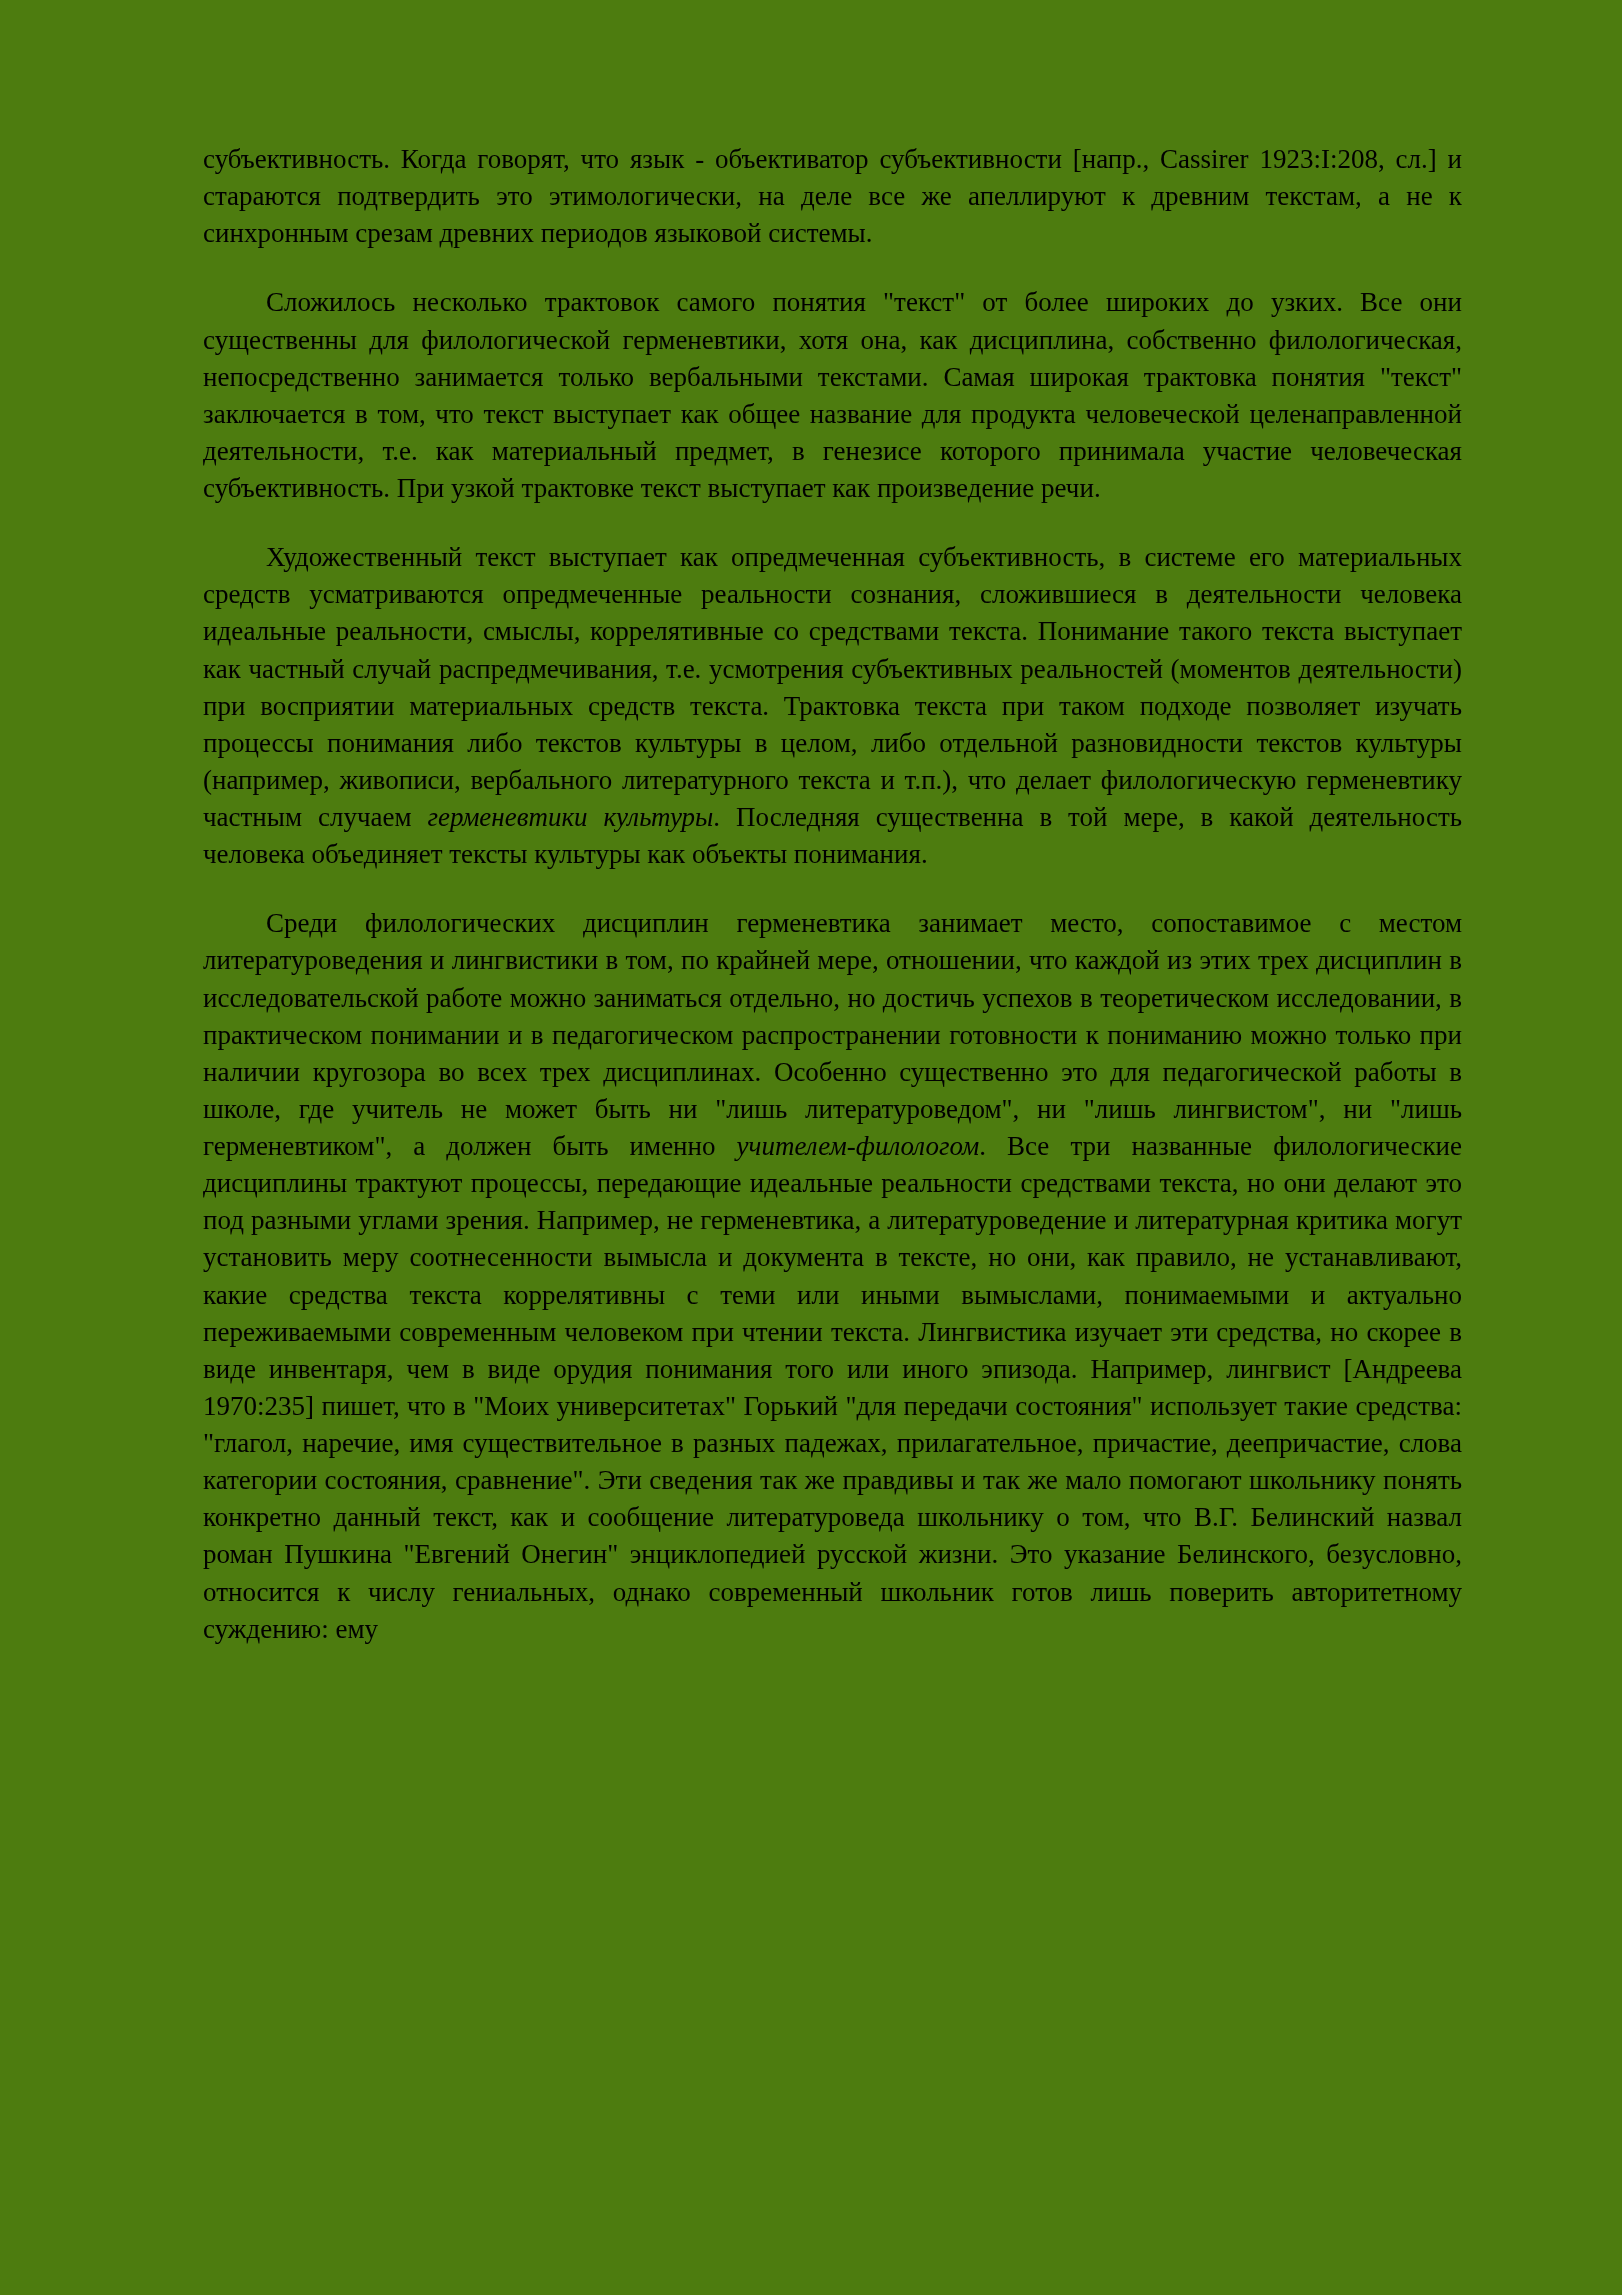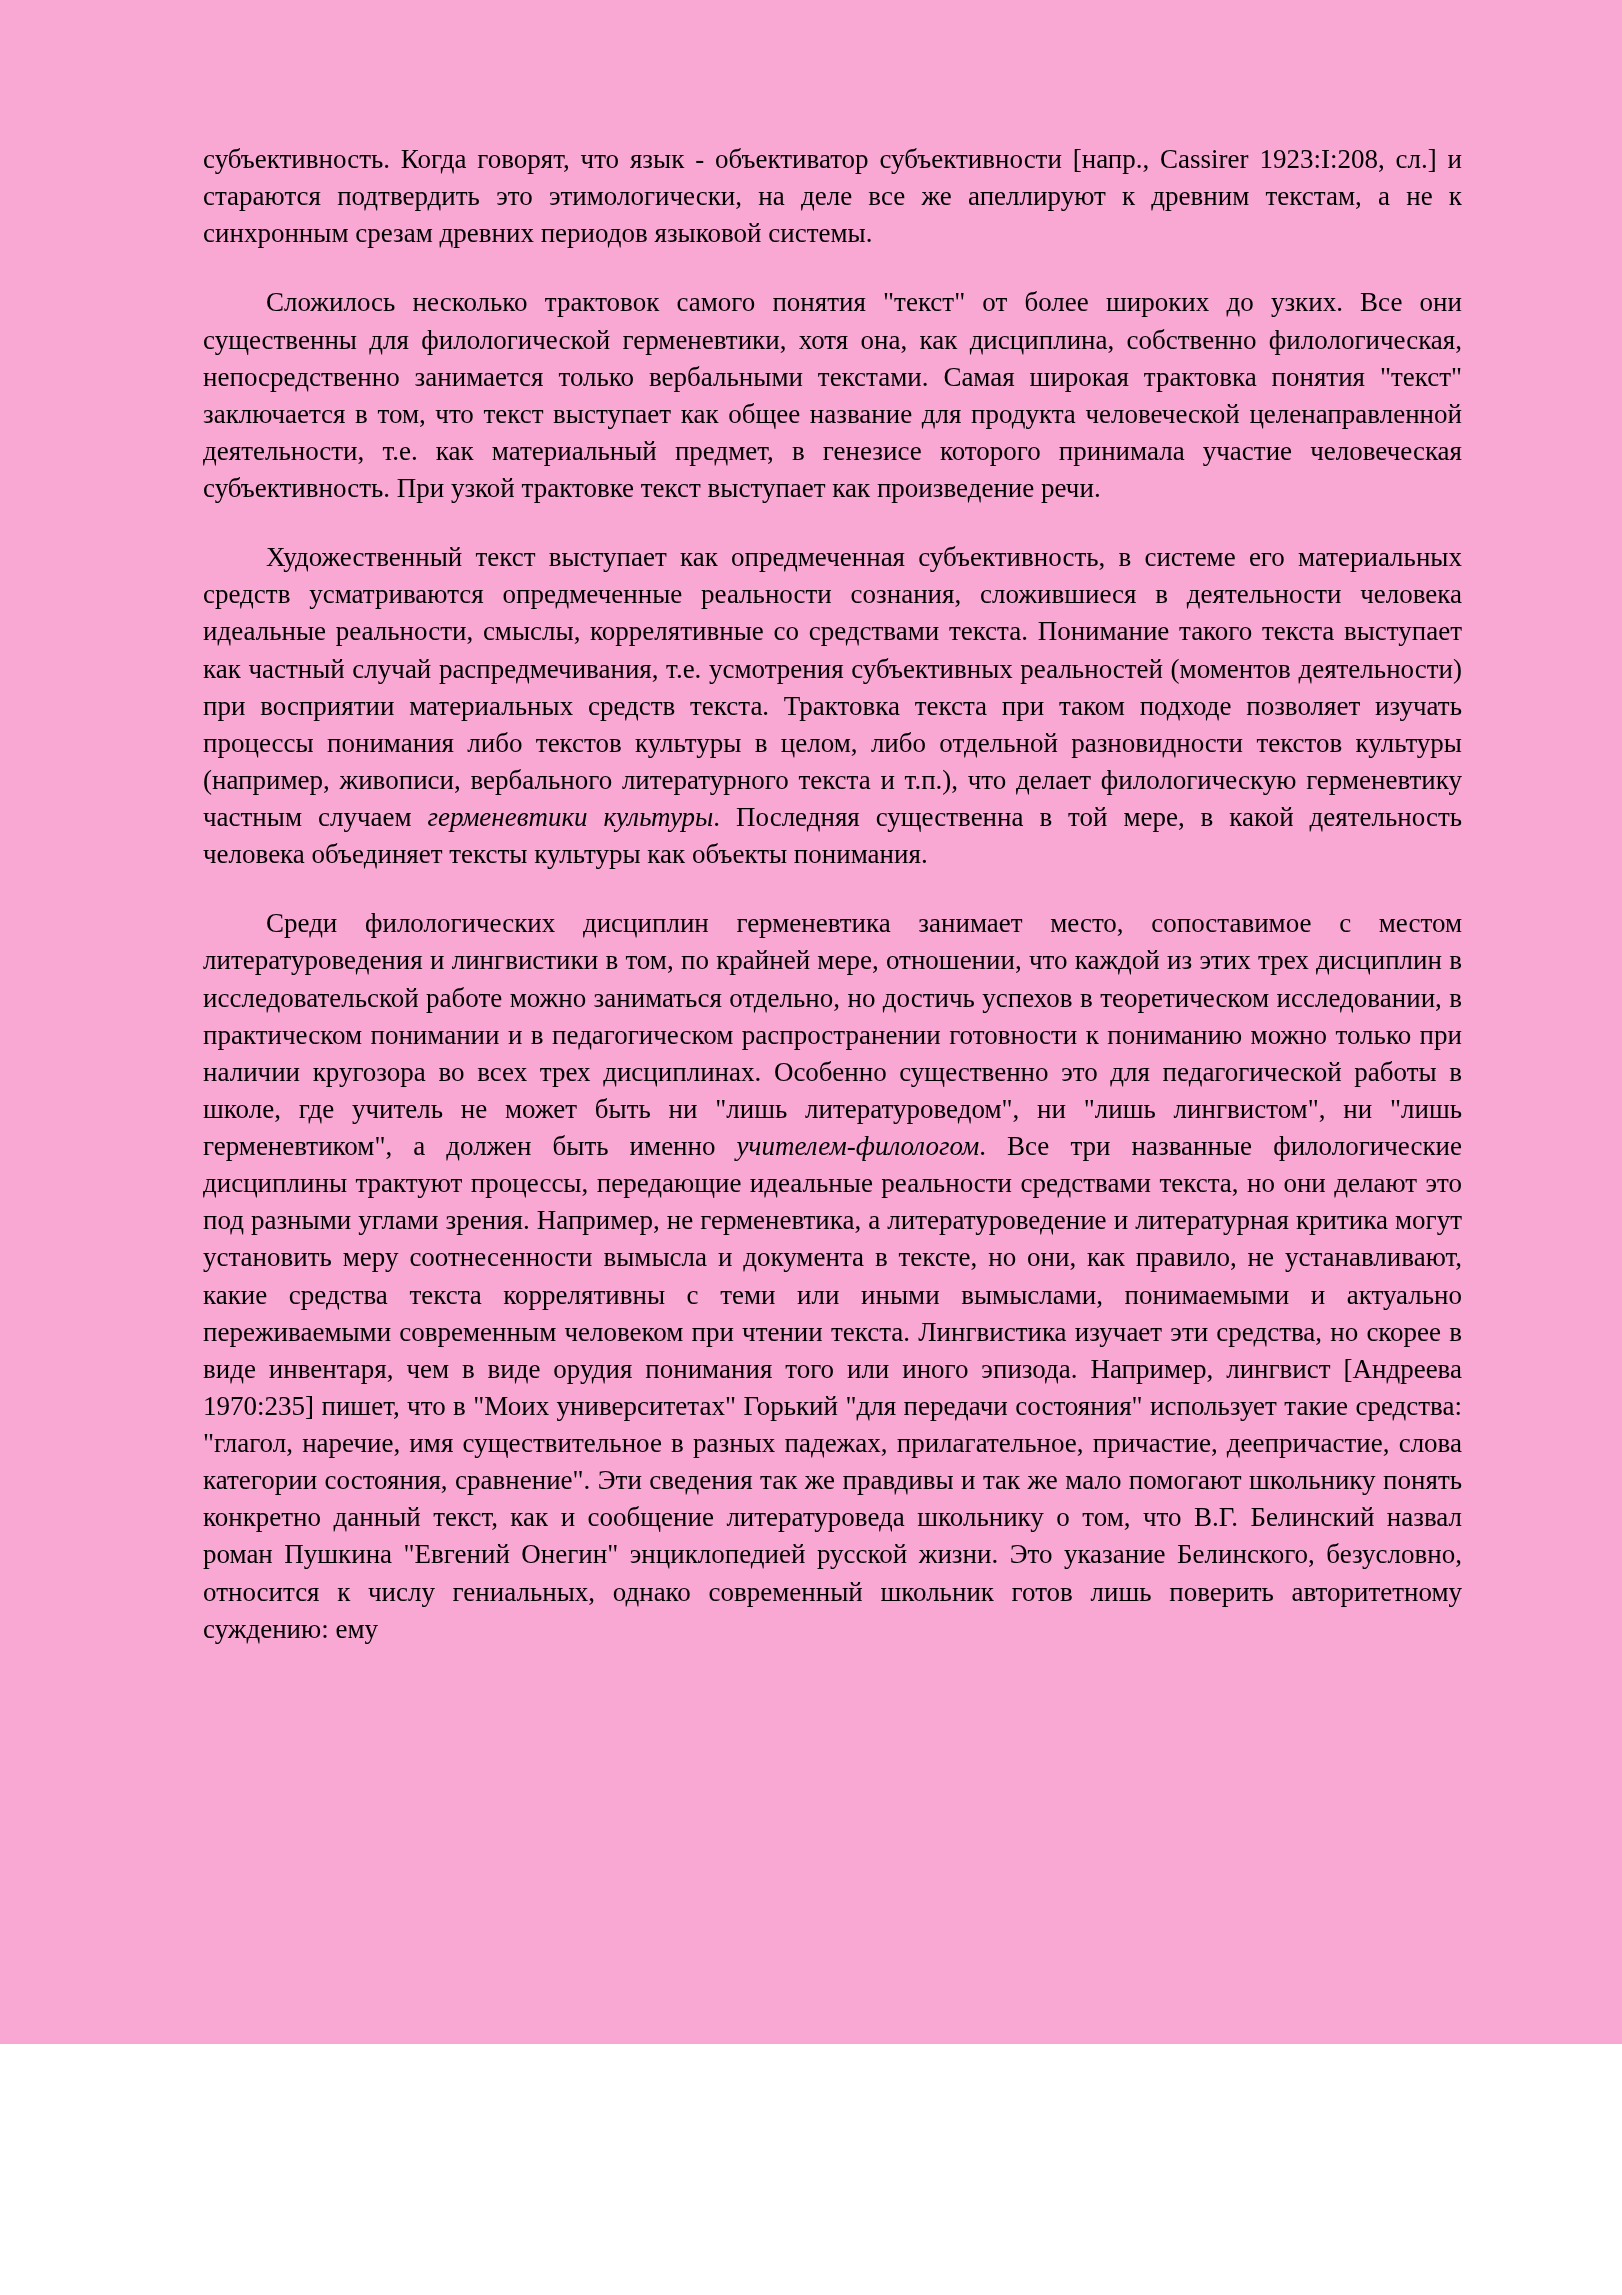--- a/index.html
+++ b/index.html
@@ -9,23 +9,23 @@
   }
   body {
     width: 1622px;
     height: 2295px;
     font-family: "Liberation Serif", "DejaVu Serif", serif;
     color: #000000;
   }
   .page {
     box-sizing: border-box;
     width: 1622px;
-    height: 2044px;
+    height: 2295px;
     padding: 141px 160px 131px 203px;
-    background: #f9a8d4;
+    background: #4d7c0f;
   }
   .body-text {
     font-size: 27px;
     line-height: 1.375;
     text-align: justify;
     text-justify: inter-word;
     hyphens: none;
   }
   p {
     margin: 0 0 0 0;

